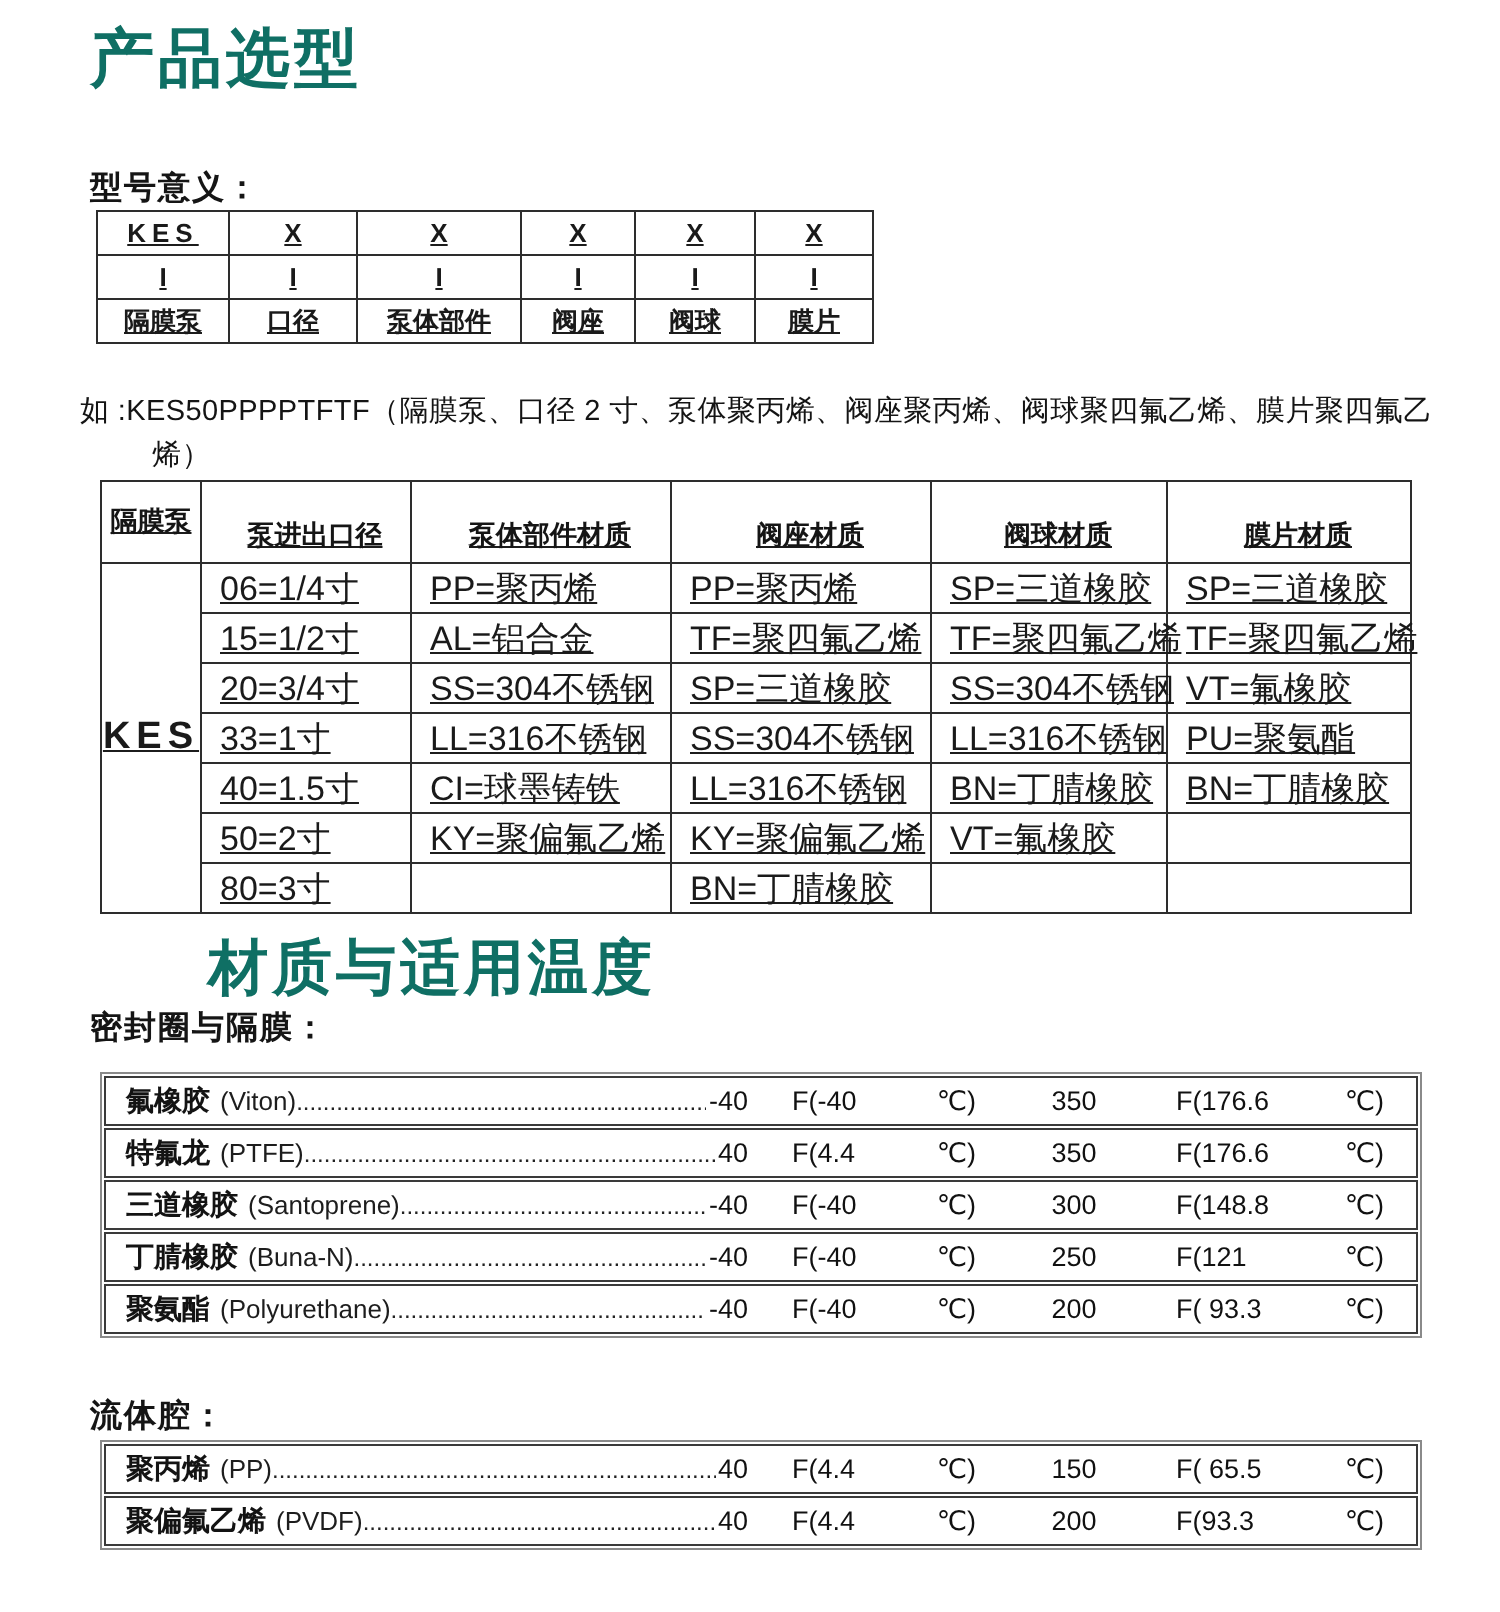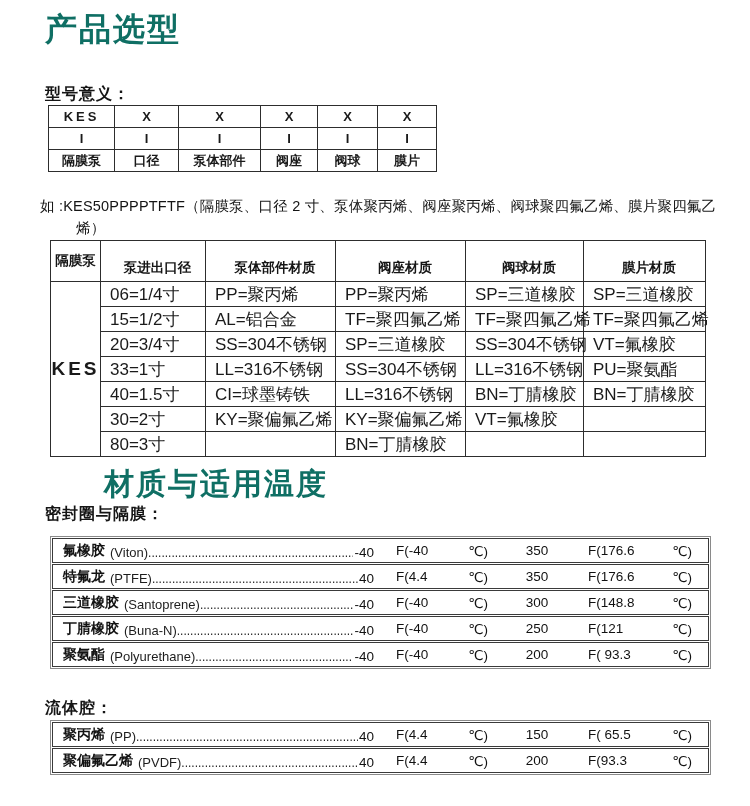--- a/index.html
+++ b/index.html
@@ -19,21 +19,21 @@
   #title-material{position:absolute;left:60px;top:464px;font-size:30px;letter-spacing:2px;margin-left:44px;}
 
   .sec-label{
     position:absolute;font-size:16px;font-weight:700;color:#151515;letter-spacing:1px;
   }
   #model-meaning-label{left:45px;top:84px;}
   #seal-label{left:45px;top:504px;}
   #fluid-label{left:45px;top:698px;}
 
   
-  table{border-collapse:collapse;}
+  table{border-collapse:collapse;text-decoration:underline;}
   td,th{border:1px solid #2d2d2d;}
   #model-table{position:absolute;left:48px;top:105px;width:388px;table-layout:fixed;}
   #model-table td{
     height:21px;text-align:center;font-size:13px;font-weight:600;color:#1a1a1a;padding:0;
   }
   #model-table .code{letter-spacing:3px;font-weight:600;}
 
   
   #sel-table{position:absolute;left:50px;top:240px;width:655px;table-layout:fixed;}
   #sel-table th{
@@ -55,21 +55,21 @@
     border:1px solid #8a8a8a;background:#fff;padding:1px;
   }
   #seal-table{top:536px;}
   #fluid-table{top:720px;}
   .trow{
     display:flex;align-items:center;height:25px;
     border:1px solid #3a3a3a;margin-bottom:1px;
     padding:0 16px 0 10px;box-sizing:border-box;
   }
   .trow:last-child{margin-bottom:0;}
-  .tleft{flex:1 1 auto;display:flex;align-items:flex-end;min-width:0;}
+  .tleft{flex:1 1 auto;display:flex;align-items:center;min-width:0;}
   .tname{font-size:14px;font-weight:700;color:#131313;white-space:nowrap;}
   .ten{font-size:13px;color:#1d1d1d;margin-left:5px;white-space:nowrap;}
   .leader{flex:1 1 auto;overflow:hidden;white-space:nowrap;font-size:12px;color:#222;}
   .leader::after{content:"..........................................................................................................................................................";}
   .tmin{font-size:13.5px;color:#111;white-space:nowrap;margin-left:1px;}
   .fcell{
     width:92px;flex:0 0 auto;display:flex;justify-content:space-between;
     font-size:13.5px;color:#111;margin-left:22px;white-space:nowrap;
   }
   .tmax{width:46px;flex:0 0 auto;text-align:center;font-size:13.5px;color:#111;margin-left:26px;}
@@ -178,21 +178,21 @@
       <td>PU=聚氨酯</td>
     </tr>
     <tr>
       <td>40=1.5寸</td>
       <td>CI=球墨铸铁</td>
       <td>LL=316不锈钢</td>
       <td>BN=丁腈橡胶</td>
       <td>BN=丁腈橡胶</td>
     </tr>
     <tr>
-      <td>30=2寸</td>
+      <td>50=2寸</td>
       <td>KY=聚偏氟乙烯</td>
       <td>KY=聚偏氟乙烯</td>
       <td>VT=氟橡胶</td>
       <td></td>
     </tr>
     <tr>
       <td>80=3寸</td>
       <td></td>
       <td>BN=丁腈橡胶</td>
       <td></td>

